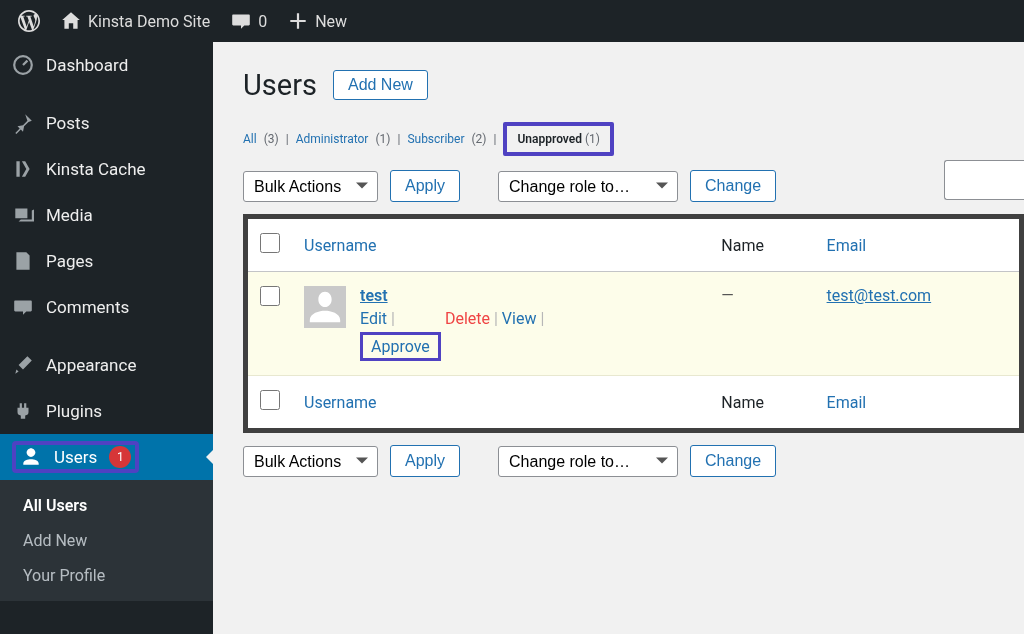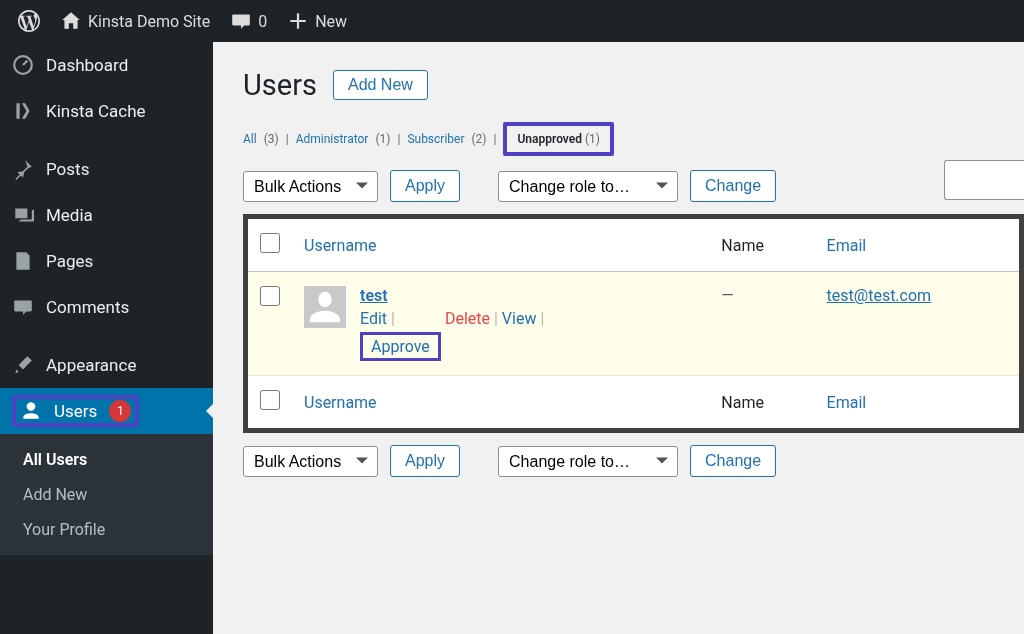--- a/index.html
+++ b/index.html
@@ -254,55 +254,61 @@
 </div>
 
 <div class="sidebar">
   <div class="menu-item">
     <svg viewBox="0 0 20 20">
         <circle cx="10" cy="10" r="8" fill="none" stroke="rgba(240,246,252,.6)" stroke-width="2"></circle>
         <path d="M10 10l4-4" stroke="rgba(240,246,252,.6)" stroke-width="2"></path>
       </svg>
     <span>Dashboard</span>
   </div>
+  <div class="menu-item separator-before">
+    <svg viewBox="0 0 20 20">
+        <path d="M12 2l6 6-3 1-4 4-1 5-2-2-4 4-1-1 4-4-2-2 5-1 4-4z"></path>
+      </svg>
+    <span>Posts</span>
+  </div>
   <div class="menu-item">
     <svg viewBox="0 0 20 20">
         <path d="M4 3h3v14H4zm5 0h3l4 7-4 7H9l4-7z"></path>
       </svg>
     <span>Kinsta Cache</span>
   </div>
+  <div class="menu-item">
+    <svg viewBox="0 0 20 20">
+        <path d="M3 4h11v9H3zm3 12l2-2h10V6l2-1v11H8z"></path>
+      </svg>
+    <span>Media</span>
+  </div>
+  <div class="menu-item">
+    <svg viewBox="0 0 20 20">
+        <path d="M4 2h9l3 3v13H4zM6 5h6v1H6zm0 3h8v1H6zm0 3h8v1H6z"></path>
+      </svg>
+    <span>Pages</span>
+  </div>
+  <div class="menu-item">
+    <svg viewBox="0 0 20 20">
+        <path d="M3 4h14c.6 0 1 .4 1 1v8c0 .6-.4 1-1 1h-4l-3 3v-3H3c-.6 0-1-.4-1-1V5c0-.6.4-1 1-1z"></path>
+      </svg>
+    <span>Comments</span>
+  </div>
   <div class="menu-item separator-before">
     <svg viewBox="0 0 20 20">
-        <path d="M12 2l6 6-3 1-4 4-1 5-2-2-4 4-1-1 4-4-2-2 5-1 4-4z"></path>
-      </svg>
-    <span>Posts</span>
-  </div>
-  <div class="menu-item">
-    <svg viewBox="0 0 20 20">
-        <path d="M3 4h11v9H3zm3 12l2-2h10V6l2-1v11H8z"></path>
-      </svg>
-    <span>Media</span>
-  </div>
-  <div class="menu-item">
-    <svg viewBox="0 0 20 20">
-        <path d="M4 2h9l3 3v13H4zM6 5h6v1H6zm0 3h8v1H6zm0 3h8v1H6z"></path>
-      </svg>
-    <span>Pages</span>
-  </div>
-  <div class="menu-item">
-    <svg viewBox="0 0 20 20">
-        <path d="M3 4h14c.6 0 1 .4 1 1v8c0 .6-.4 1-1 1h-4l-3 3v-3H3c-.6 0-1-.4-1-1V5c0-.6.4-1 1-1z"></path>
-      </svg>
-    <span>Comments</span>
-  </div>
-  <div class="menu-item separator-before">
-    <svg viewBox="0 0 20 20">
         <path d="M14 2l4 4-8 8-4-4zM4 14l2 2-3 2z"></path>
       </svg>
     <span>Appearance</span>
+  </div>
+  <div class="menu-item">
+    <svg viewBox="0 0 20 20">
+        <path d="M7 3v4H5v4c0 2 1 3 3 3v3h4v-3c2 0 3-1 3-3V7h-2V3h-2v4H9V3z"></path>
+      </svg>
+    <span>Plugins</span>
   </div>
   <div class="menu-item current">
     <span class="highlight-box" style="display:flex;align-items:center;gap:12px;">
       <svg viewBox="0 0 20 20">
           <path fill="#fff" d="M10 10c2 0 4-2 4-4s-2-4-4-4-4 2-4 4 2 4 4 4zm0 2c-3 0-7 1-7 4v1h14v-1c0-3-4-4-7-4z"></path>
         </svg>
       <span>Users</span>
       <span class="badge">1</span>
     </span>
   </div>

